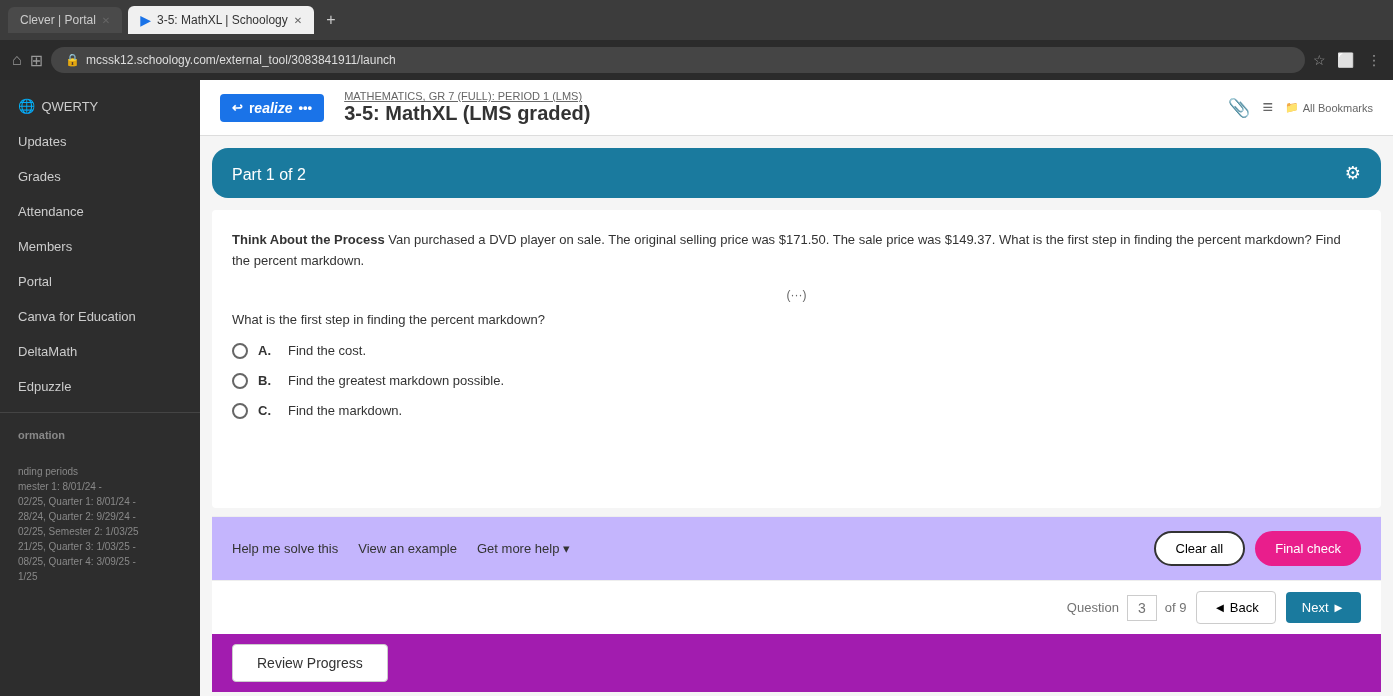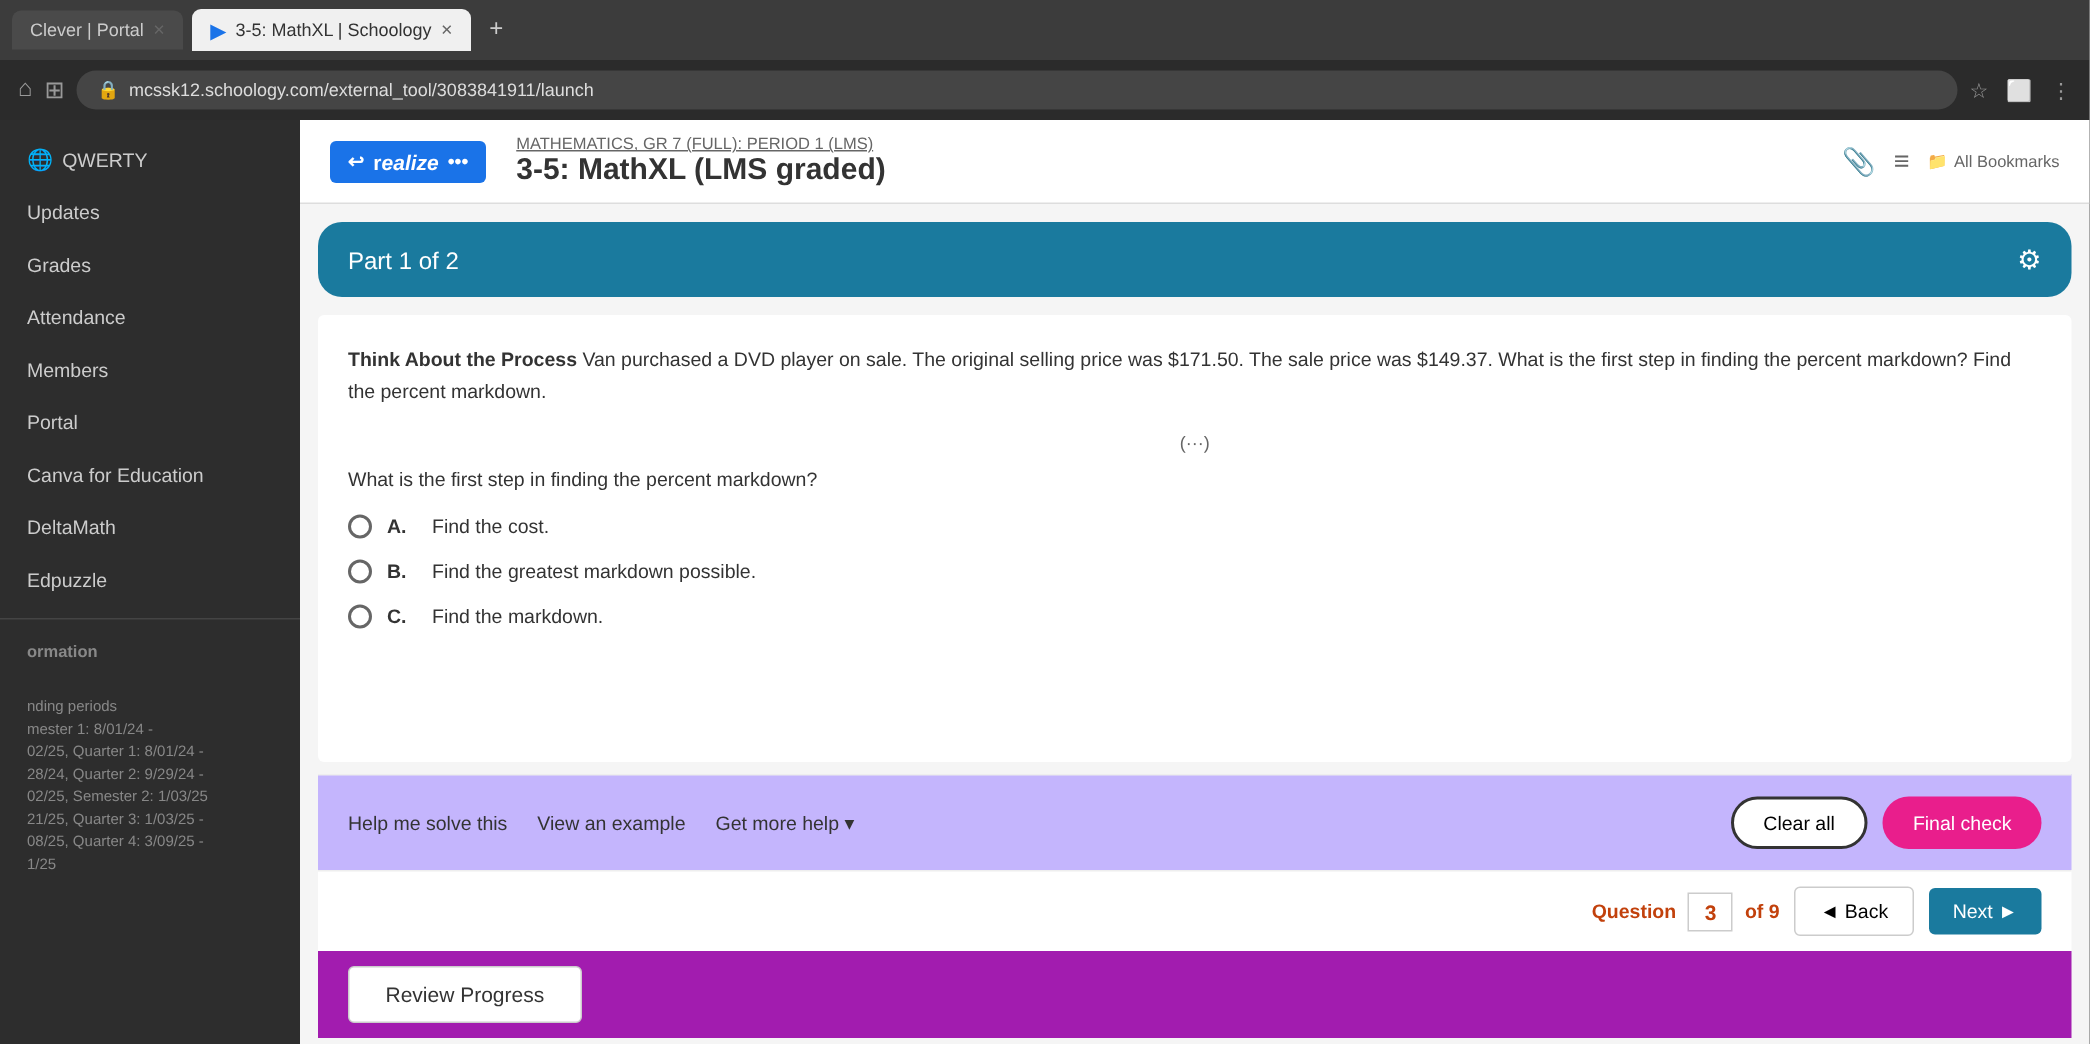--- a/index.html
+++ b/index.html
@@ -61,21 +61,21 @@
     
     .bottom-bar { background: #c4b5fd; margin: 8px 12px 0; padding: 14px 20px; border-top: 1px solid #eee; display: flex; align-items: center; justify-content: space-between; }
     .bottom-links { display: flex; gap: 20px; }
     .bottom-link { font-size: 13px; color: #333; cursor: pointer; font-weight: 500; }
     .bottom-actions { display: flex; gap: 10px; align-items: center; }
     .clear-all-btn { border: 2px solid #333; background: white; padding: 8px 20px; border-radius: 20px; font-size: 13px; cursor: pointer; font-weight: 500; }
     .final-check-btn { background: #e91e8c; color: white; border: none; padding: 10px 20px; border-radius: 20px; font-size: 13px; cursor: pointer; font-weight: 500; }
 
     
     .nav-bar { background: white; margin: 0 12px 0; padding: 10px 20px; display: flex; align-items: center; justify-content: flex-end; gap: 10px; border-top: 1px solid #eee; }
-    .question-nav { display: flex; align-items: center; gap: 8px; font-size: 13px; color: #c2410c; font-weight: bold; }
+    .question-nav { display: flex; align-items: center; gap: 8px; font-size: 13px; color: #737373; }
     .question-number-box { border: 1px solid #ccc; padding: 4px 10px; font-size: 14px; }
     .back-btn { border: 1px solid #ccc; background: white; padding: 8px 16px; border-radius: 4px; font-size: 13px; cursor: pointer; display: flex; align-items: center; gap: 4px; }
     .next-btn { background: #1a7a9e; color: white; border: none; padding: 8px 16px; border-radius: 4px; font-size: 13px; cursor: pointer; display: flex; align-items: center; gap: 4px; }
 
     
     .review-section { background: #a21caf; margin: 0 12px 8px; padding: 10px 20px; }
     .review-btn { border: 1px solid #ccc; background: white; padding: 10px 24px; border-radius: 4px; font-size: 14px; cursor: pointer; font-weight: 500; color: #333; }
 
     .all-bookmarks { font-size: 11px; color: #666; }
   </style>

